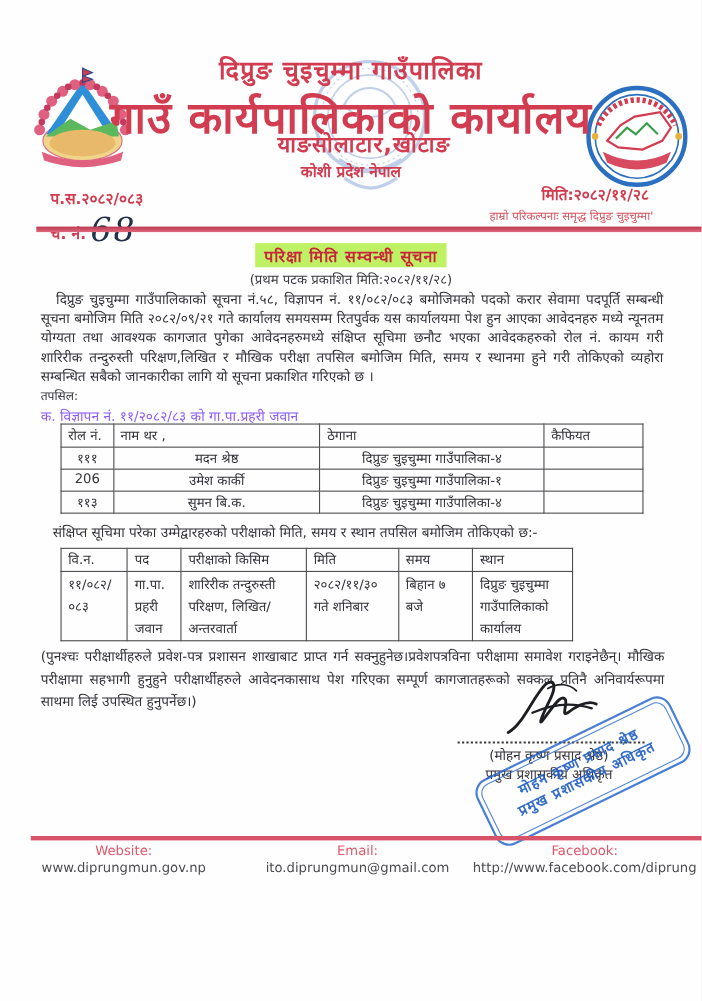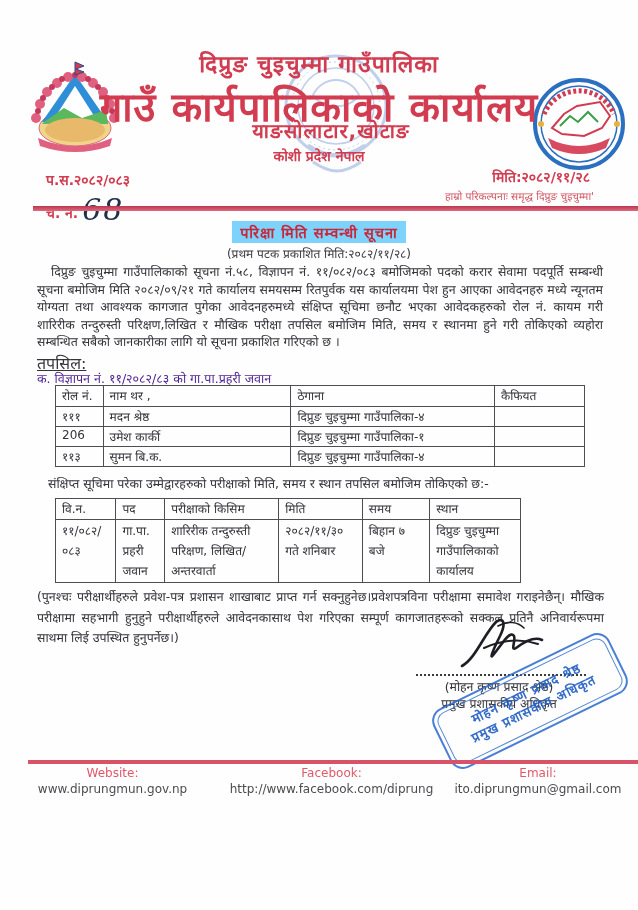--- a/index.html
+++ b/index.html
@@ -23,33 +23,33 @@
   .motto     { position:absolute; right:44px; top:189px; font-size:10.5px; color:#d25663;text-align:center; }
   .red-bar { position:absolute; left:33px; right:0; top:206px; height:4.5px;
              background:linear-gradient(#b93850,#e2697d); }
   
   .logo { position:absolute; }
   .logo-left  { left:24px; top:60px; }
   .logo-right { right:12px; top:76px; }
   .watermark { position:absolute; left:283px; top:50px; width:106px; height:138px; opacity:.32; pointer-events:none; }
   
   .title-wrap { position:absolute; top:221px; left:0; width:100%; text-align:center; }
-  .title-hl { display:inline-block; background:#7dd3fc; color:#c8273a; font-weight:bold;
+  .title-hl { display:inline-block; background:#bef264; color:#c8273a; font-weight:bold;
               font-size:14.5px; padding:1px 8px; letter-spacing:1px; }
   .published { position:absolute; top:245px; left:0; width:100%; text-align:center; font-size:12px; color:#3a3a40; }
   .body-par { position:absolute; top:263px; left:37px; right:35px; font-size:12.4px;
               line-height:17.6px; text-align:justify; text-indent:14px; color:#33333a; }
-  .tapsil { position:absolute; top:352px; left:37px; font-size:16px; text-decoration:underline; color:#33333a; }
-  .ka-line { position:absolute; top:370px; left:37px; font-size:12.5px; color:#4c1d95; }
+  .tapsil { position:absolute; top:352px; left:37px; font-size:11px; color:#33333a; }
+  .ka-line { position:absolute; top:370px; left:37px; font-size:12.5px; color:#8b5cf6; }
   
   table { border-collapse:collapse; font-size:12px; color:#33333a; table-layout:fixed; }
   td,th { border:1.2px solid #4d4d52; padding:1px 6px; text-align:left; font-weight:normal; vertical-align:top; }
   .tbl1 { position:absolute; top:385px; left:55px; width:530px; }
   .tbl1 th { height:21px; }
-  .tbl1 td { height:19px; }
+  .tbl1 td { height:19px;text-align:center; }
   .tbl2 { position:absolute; top:498px; left:55px; width:466px; }
   .tbl2 th { height:21px; }
   .tbl2 td { height:55px; line-height:20px; }
   .exam-line { position:absolute; top:475px; left:48px; font-size:12.4px; color:#33333a; }
   .note-par { position:absolute; top:587px; left:37px; right:34px; font-size:12.4px;
               line-height:20.5px; text-align:justify; color:#33333a; }
   
   .sig-block { position:absolute; top:622px; right:34px; width:210px; text-align:center; }
   .sig-svg { position:absolute; top:-8px; left:60px; }
   .dotline { margin-top:52px; border-top:2.5px dotted #3a3a3a; width:170px; margin-left:22px; }
@@ -236,23 +236,23 @@
       <div>प्रमुख प्रशासकीय अधिकृत</div>
     </div>
   </div>
 
   <div class="foot-bar"></div>
   <div class="footer">
     <div class="foot-col web">
       <div class="foot-label">Website:</div>
       <div class="foot-val">www.diprungmun.gov.np</div>
     </div>
+    <div class="foot-col mail">
+      <div class="foot-label">Email:</div>
+      <div class="foot-val">ito.diprungmun@gmail.com</div>
+    </div>
     <div class="foot-col fb">
       <div class="foot-label">Facebook:</div>
       <div class="foot-val">http://www.facebook.com/diprung</div>
     </div>
-    <div class="foot-col mail">
-      <div class="foot-label">Email:</div>
-      <div class="foot-val">ito.diprungmun@gmail.com</div>
-    </div>
   </div>
 
 </div>
 
 </body></html>

